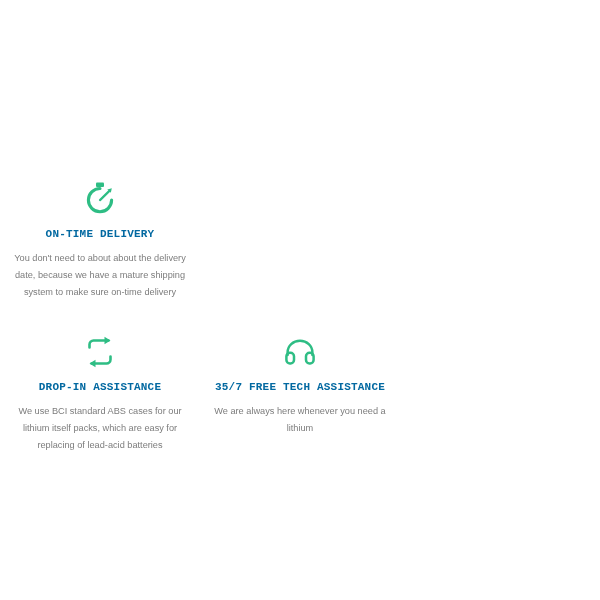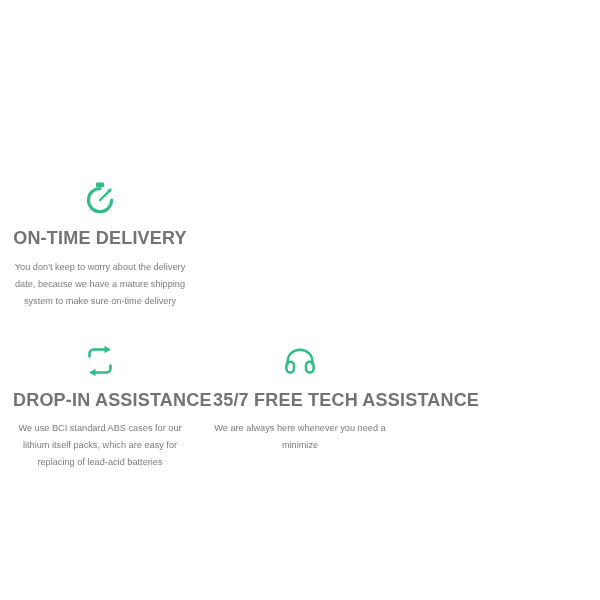--- a/index.html
+++ b/index.html
@@ -40,25 +40,25 @@
     height: 42px;
     display: flex;
     align-items: center;
     justify-content: center;
     margin-bottom: 8px;
   }
   .feature-icon svg {
     display: block;
   }
   .feature-title {
-    font-family: Liberation Sans, sans-serif;
-    font-size: 18px;
+    font-family: Liberation Mono, monospace;
+    font-size: 11px;
     font-weight: bold;
     letter-spacing: 0.2px;
-    color: #737373;
+    color: #0369a1;
     margin: 0 0 9px 0;
     line-height: 1.2;
     white-space: nowrap;
   }
   .feature-desc {
     font-family: "Liberation Sans", sans-serif;
     font-size: 9.2px;
     font-weight: normal;
     color: #7c7c7c;
     line-height: 1.85;
@@ -75,21 +75,21 @@
     <div class="feature-card">
       <div class="feature-icon">
         <svg width="34" height="36" viewBox="0 0 34 36" fill="none" xmlns="http://www.w3.org/2000/svg">
           <rect x="13" y="1.5" width="8" height="4.6" rx="1" fill="#2ebd84"></rect>
           <path d="M17 7.5 A11.6 11.6 0 1 0 28.6 19.1" stroke="#2ebd84" stroke-width="3.1" fill="none" stroke-linecap="round"></path>
           <path d="M17 19.1 L26.4 9.9" stroke="#2ebd84" stroke-width="2.2" fill="none" stroke-linecap="round"></path>
           <path d="M24.3 8.4 L28.8 7.3 L27.8 11.8 Z" fill="#2ebd84"></path>
         </svg>
       </div>
       <h3 class="feature-title">ON-TIME DELIVERY</h3>
-      <p class="feature-desc">You don't keep to worry about the delivery date, because we have a mature shipping system to make sure on-time delivery</p>
+      <p class="feature-desc">You don't need to about about the delivery date, because we have a mature shipping system to make sure on-time delivery</p>
     </div>
 
 
 
   </div>
 
   <div class="feature-row row-2">
 
     <div class="feature-card">
       <div class="feature-icon">
@@ -106,19 +106,19 @@
 
     <div class="feature-card">
       <div class="feature-icon">
         <svg width="30" height="26" viewBox="0 0 30 26" fill="none" xmlns="http://www.w3.org/2000/svg">
           <path d="M2.6 16 V13.4 C2.6 6.6 8.1 1.8 15 1.8 c6.9 0 12.4 4.8 12.4 11.6 V16" stroke="#2ebd84" stroke-width="2.5" fill="none" stroke-linecap="round"></path>
           <rect x="1.4" y="13.8" width="7.6" height="10.6" rx="3.5" stroke="#2ebd84" stroke-width="2.5" fill="none"></rect>
           <rect x="21" y="13.8" width="7.6" height="10.6" rx="3.5" stroke="#2ebd84" stroke-width="2.5" fill="none"></rect>
         </svg>
       </div>
       <h3 class="feature-title">35/7 FREE TECH ASSISTANCE</h3>
-      <p class="feature-desc">We are always here whenever you need a minimize</p>
+      <p class="feature-desc">We are always here whenever you need a lithium</p>
     </div>
 
 
   </div>
 
 </div>
 
 </body></html>

